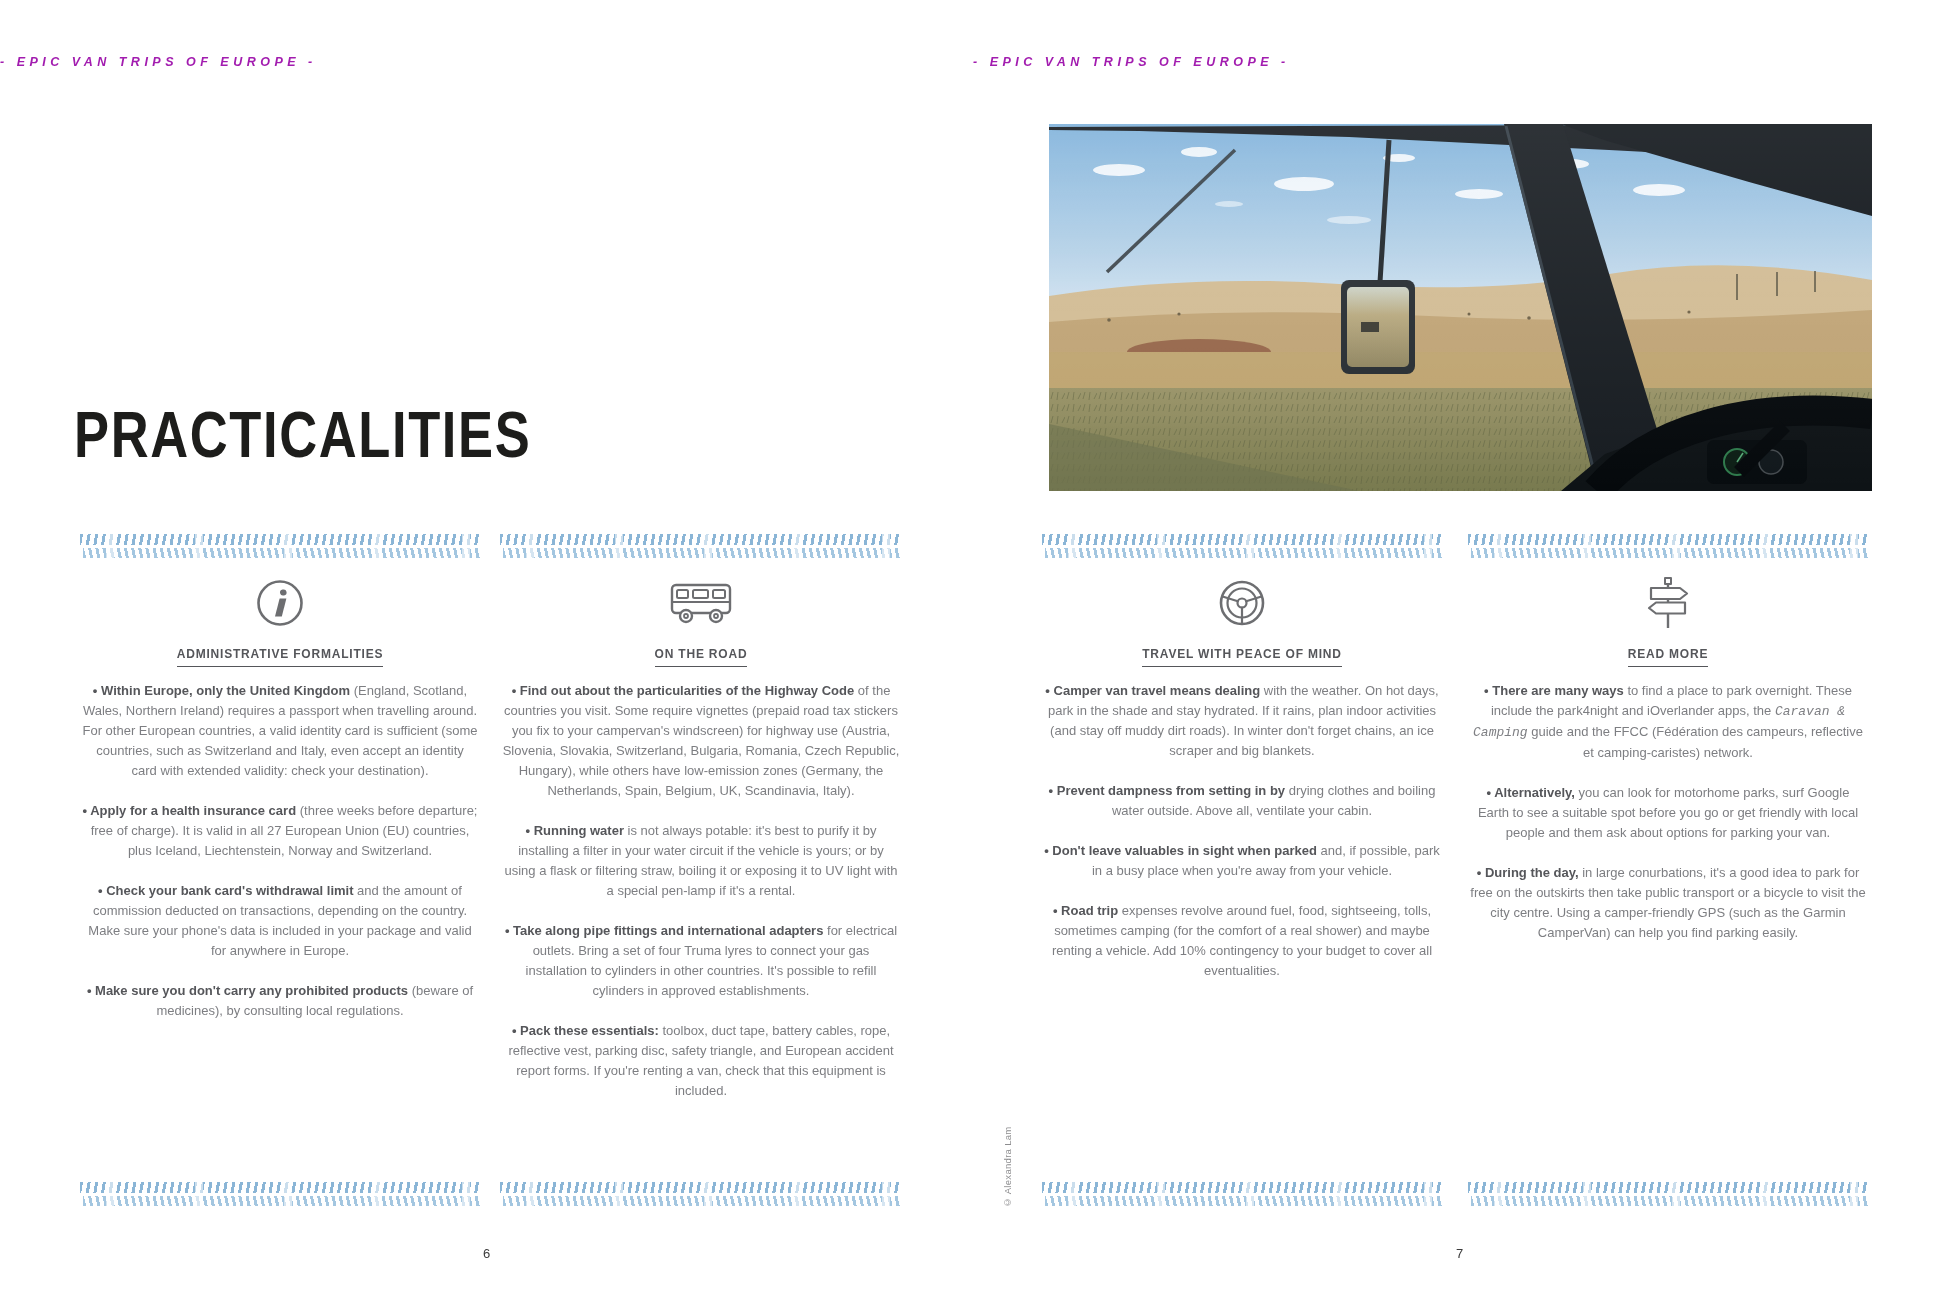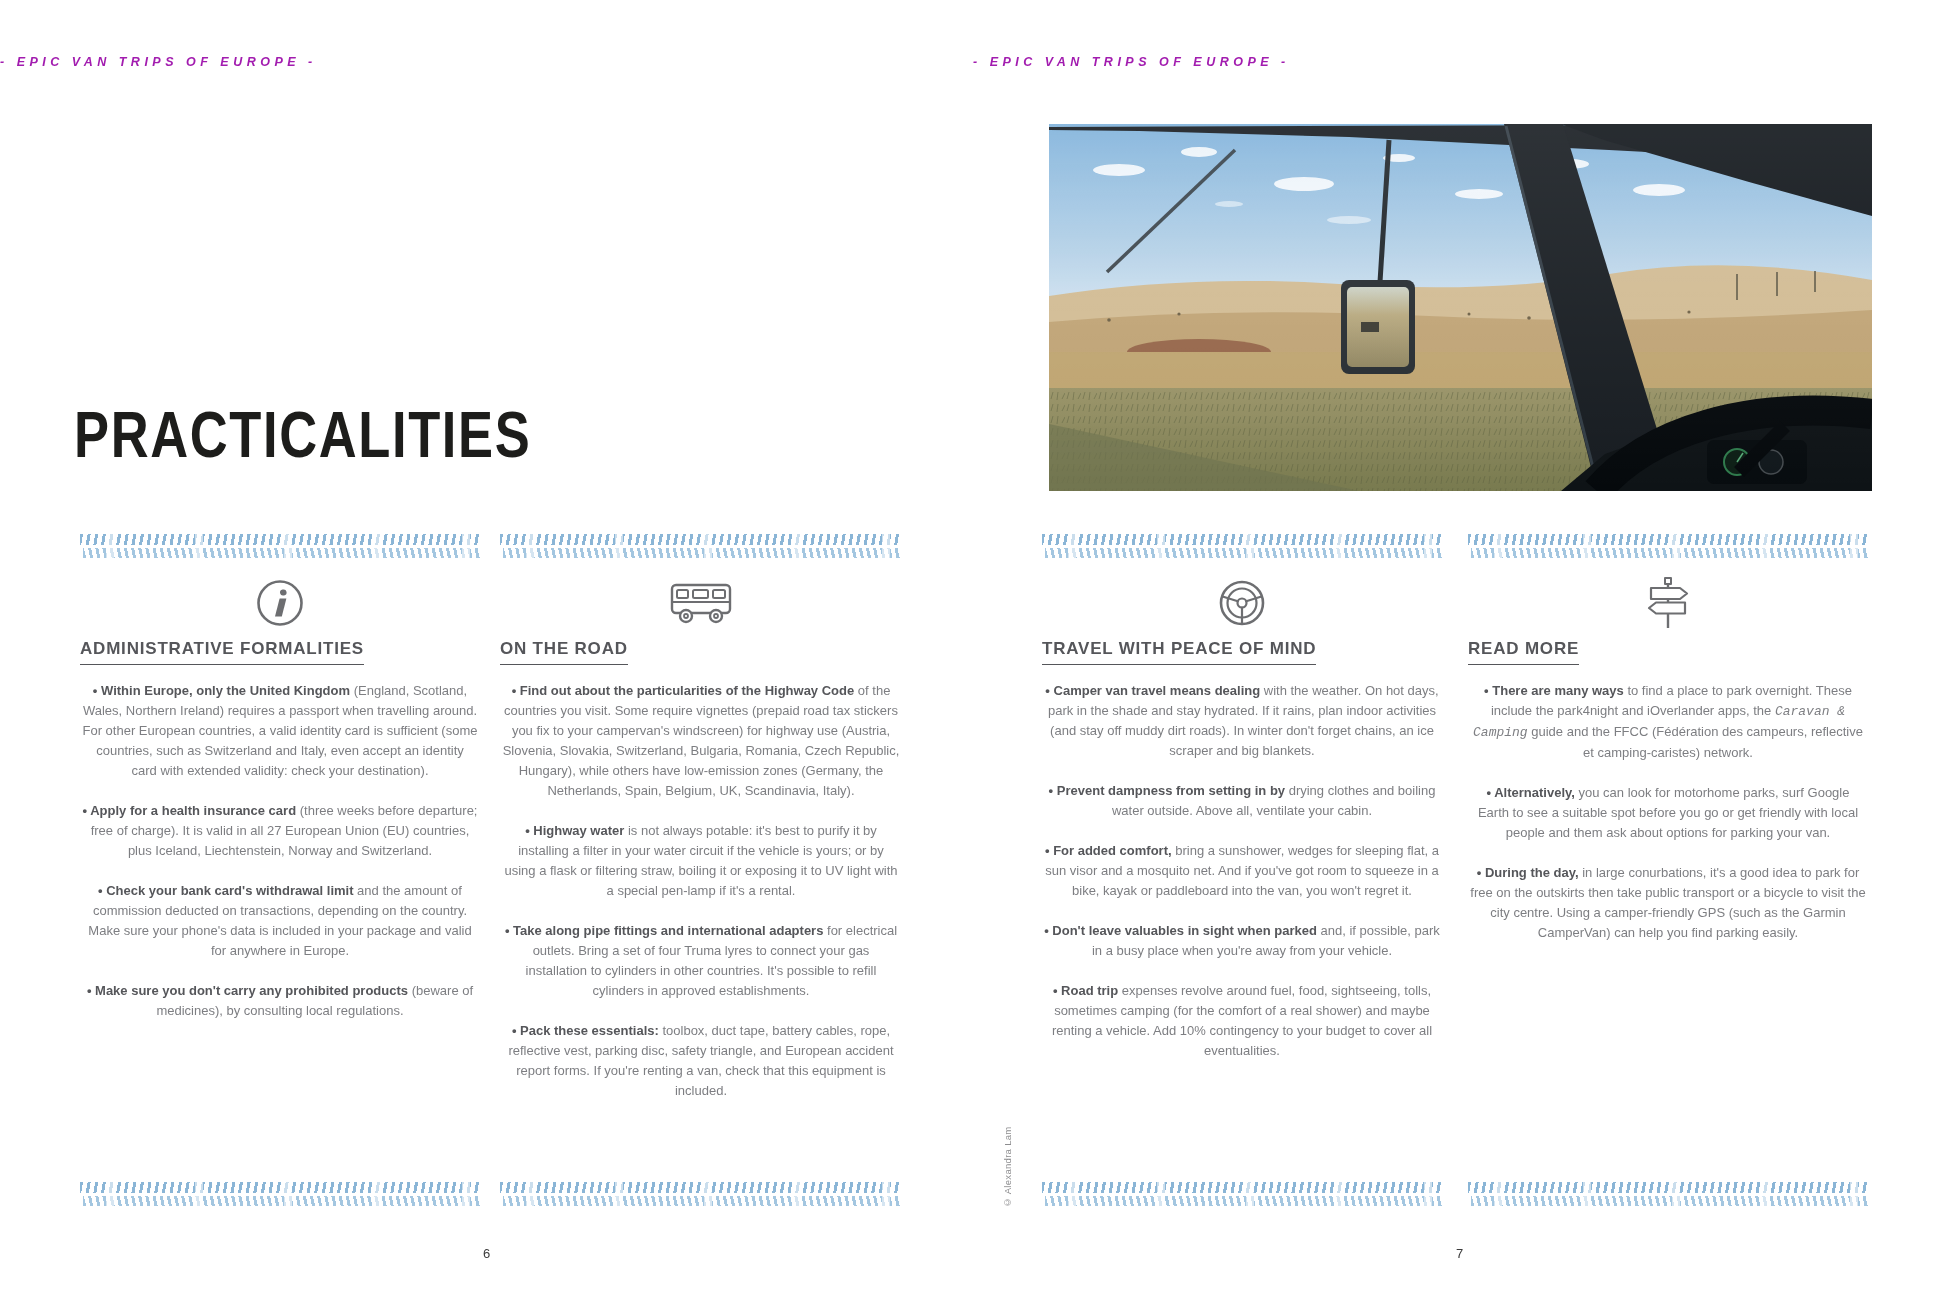--- a/index.html
+++ b/index.html
@@ -46,22 +46,22 @@
     background-repeat:repeat, no-repeat, no-repeat;
   }
   .band.top{top:0;}
   .band.bottom{bottom:0;}
   .iconwrap{
     position:absolute;top:42px;left:0;right:0;height:56px;
     display:flex;align-items:center;justify-content:center;
   }
   .iconwrap svg{stroke:#6d6e71;}
   .heading{
-    position:absolute;top:106px;left:0;right:0;margin:0;
-    text-align:left;font-size:17px;font-weight:700;color:#55565a;
+    position:absolute;top:106px;left:0;right:0;margin:8px;
+    text-align:center;font-size:12px;font-weight:700;color:#55565a;
     letter-spacing:.8px;
   }
   .heading span{display:inline-block;border-bottom:1.5px solid #55565a;padding-bottom:5px;}
   .paras{position:absolute;top:148px;left:2px;right:2px;}
   .para{
     margin:0 0 20px 0;text-align:center;
     font-size:13px;line-height:20px;color:#7d7e82;
   }
   .para .lead{font-weight:700;color:#55565a;}
   .para .ital{font-style:italic;font-family:Liberation Mono, monospace;}
@@ -206,21 +206,21 @@
         <rect x="44" y="12" width="12" height="8" rx="1.5" stroke-width="2"></rect>
         <circle cx="17" cy="38" r="6" stroke-width="2.4" fill="#ffffff"></circle>
         <circle cx="47" cy="38" r="6" stroke-width="2.4" fill="#ffffff"></circle>
         <circle cx="17" cy="38" r="2" stroke-width="1.8"></circle>
         <circle cx="47" cy="38" r="2" stroke-width="1.8"></circle>
       </svg>
     </div>
     <h2 class="heading"><span>ON THE ROAD</span></h2>
     <div class="paras">
       <p class="para"><span class="lead">• Find out about the particularities of the Highway Code</span><span> of the countries you visit. Some require vignettes (prepaid road tax stickers you fix to your campervan's windscreen) for highway use (Austria, Slovenia, Slovakia, Switzerland, Bulgaria, Romania, Czech Republic, Hungary), while others have low-emission zones (Germany, the Netherlands, Spain, Belgium, UK, Scandinavia, Italy).</span></p>
-      <p class="para"><span class="lead">• Highway water</span><span> is not always potable: it's best to purify it by installing a filter in your water circuit if the vehicle is yours; or by using a flask or filtering straw, boiling it or exposing it to UV light with a special pen-lamp if it's a rental.</span></p>
+      <p class="para"><span class="lead">• Running water</span><span> is not always potable: it's best to purify it by installing a filter in your water circuit if the vehicle is yours; or by using a flask or filtering straw, boiling it or exposing it to UV light with a special pen-lamp if it's a rental.</span></p>
       <p class="para"><span class="lead">• Take along pipe fittings and international adapters</span><span> for electrical outlets. Bring a set of four Truma lyres to connect your gas installation to cylinders in other countries. It's possible to refill cylinders in approved establishments.</span></p>
       <p class="para"><span class="lead">• Pack these essentials:</span><span> toolbox, duct tape, battery cables, rope, reflective vest, parking disc, safety triangle, and European accident report forms. If you're renting a van, check that this equipment is included.</span></p>
     </div>
     <div class="band bottom"></div>
   </section>
 
   <section class="col" id="col3">
     <div class="band top"></div>
     <div class="iconwrap">
       <svg width="52" height="52" viewBox="0 0 52 52" fill="none" stroke-linecap="round">
@@ -229,21 +229,20 @@
         <circle cx="26" cy="26" r="4.5" stroke-width="2.2"></circle>
         <line x1="6.5" y1="19.5" x2="21.8" y2="24.2" stroke-width="2.2"></line>
         <line x1="45.5" y1="19.5" x2="30.2" y2="24.2" stroke-width="2.2"></line>
         <line x1="26" y1="30.5" x2="26" y2="46.5" stroke-width="2.2"></line>
       </svg>
     </div>
     <h2 class="heading"><span>TRAVEL WITH PEACE OF MIND</span></h2>
     <div class="paras">
       <p class="para"><span class="lead">• Camper van travel means dealing</span><span> with the weather. On hot days, park in the shade and stay hydrated. If it rains, plan indoor activities (and stay off muddy dirt roads). In winter don't forget chains, an ice scraper and big blankets.</span></p>
       <p class="para"><span class="lead">• Prevent dampness from setting in by</span><span> drying clothes and boiling water outside. Above all, ventilate your cabin.</span></p>
-      <p class="para"><span class="lead">• For added comfort,</span><span> bring a sunshower, wedges for sleeping flat, a sun visor and a mosquito net. And if you've got room to squeeze in a bike, kayak or paddleboard into the van, you won't regret it.</span></p>
       <p class="para"><span class="lead">• Don't leave valuables in sight when parked</span><span> and, if possible, park in a busy place when you're away from your vehicle.</span></p>
       <p class="para"><span class="lead">• Road trip</span><span> expenses revolve around fuel, food, sightseeing, tolls, sometimes camping (for the comfort of a real shower) and maybe renting a vehicle. Add 10% contingency to your budget to cover all eventualities.</span></p>
     </div>
     <div class="band bottom"></div>
   </section>
 
   <section class="col" id="col4">
     <div class="iconwrap">
       <svg width="52" height="56" viewBox="0 0 52 56" fill="none" stroke-linejoin="round">
         <line x1="26" y1="4" x2="26" y2="53" stroke-width="2.4"></line>

